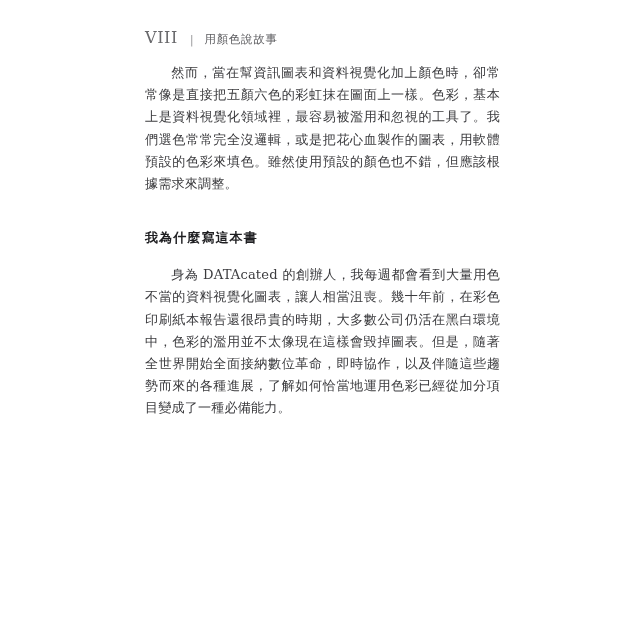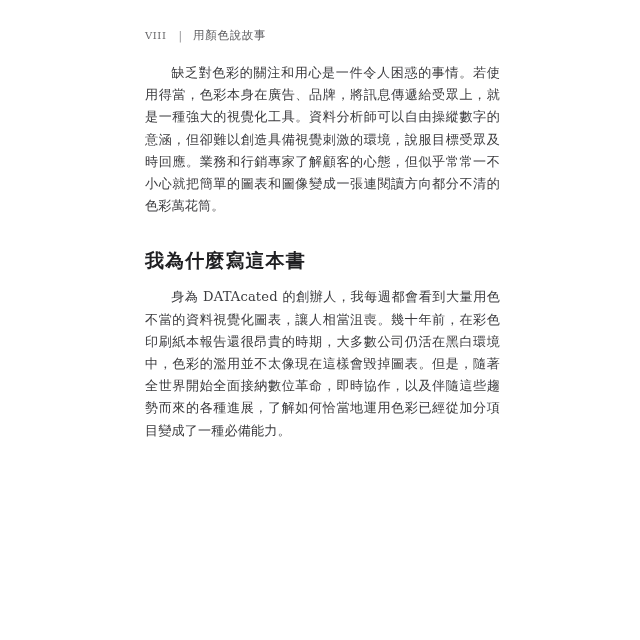--- a/index.html
+++ b/index.html
@@ -26,21 +26,21 @@
   .running-head {
     position: absolute;
     top: 28px;
     left: 145px;
     display: flex;
     align-items: baseline;
     color: #6e6e70;
   }
   .folio {
     font-family: "DejaVu Serif", "Liberation Serif", serif;
-    font-size: 10px;
+    font-size: 16px;
     letter-spacing: 0.6px;
     color: #68686b;
   }
   .head-rule {
     margin: 0 11px 0 12px;
     font-size: 10.5px;
     color: #8d8d90;
   }
   .head-title {
     font-size: 11.5px;
@@ -69,21 +69,21 @@
     font-family: "DejaVu Serif", "Liberation Serif", serif;
     word-break: break-all;
   }
   p.body-par + p.body-par {
     margin-top: 0px;
   }
 
   
   h2.section-heading {
     margin: 31px 0 14px 0;
-    font-size: 19px;
+    font-size: 13px;
     line-height: 24px;
     font-weight: 700;
     color: #1f1f22;
     letter-spacing: 1.1px;
     text-indent: 0;
     font-family: "DejaVu Sans", "Liberation Sans", sans-serif;
   }
 </style>
 </head>
 <body>
@@ -91,21 +91,21 @@
 <div class="page">
 
   <div class="running-head">
     <span class="folio">VIII</span>
     <span class="head-rule">|</span>
     <span class="head-title">用顏色說故事</span>
   </div>
 
   <div class="column">
 
-    <p class="body-par">缺乏對色彩的關注和用心是一件令人困惑的事情。若使用得當，色彩本身在廣告、品牌，將訊息傳遞給受眾上，就是一種強大的視覺化工具。資料分析師可以自由操縱數字的意涵，但卻難以創造具備視覺刺激的環境，說服目標受眾及時回應。業務和行銷專家了解顧客的心態，但似乎常常一不小心就把簡單的圖表和圖像變成一張連閱讀方向都分不清的色彩萬花筒。</p>
+    <p class="body-par">然而，當在幫資訊圖表和資料視覺化加上顏色時，卻常常像是直接把五顏六色的彩虹抹在圖面上一樣。色彩，基本上是資料視覺化領域裡，最容易被濫用和忽視的工具了。我們選色常常完全沒邏輯，或是把花心血製作的圖表，用軟體預設的色彩來填色。雖然使用預設的顏色也不錯，但應該根據需求來調整。</p>
 
     <h2 class="section-heading">我為什麼寫這本書</h2>
 
     <p class="body-par">身為 DATAcated 的創辦人，我每週都會看到大量用色不當的資料視覺化圖表，讓人相當沮喪。幾十年前，在彩色印刷紙本報告還很昂貴的時期，大多數公司仍活在黑白環境中，色彩的濫用並不太像現在這樣會毀掉圖表。但是，隨著全世界開始全面接納數位革命，即時協作，以及伴隨這些趨勢而來的各種進展，了解如何恰當地運用色彩已經從加分項目變成了一種必備能力。</p>
 
   </div>
 
 </div>
 
 </body></html>

